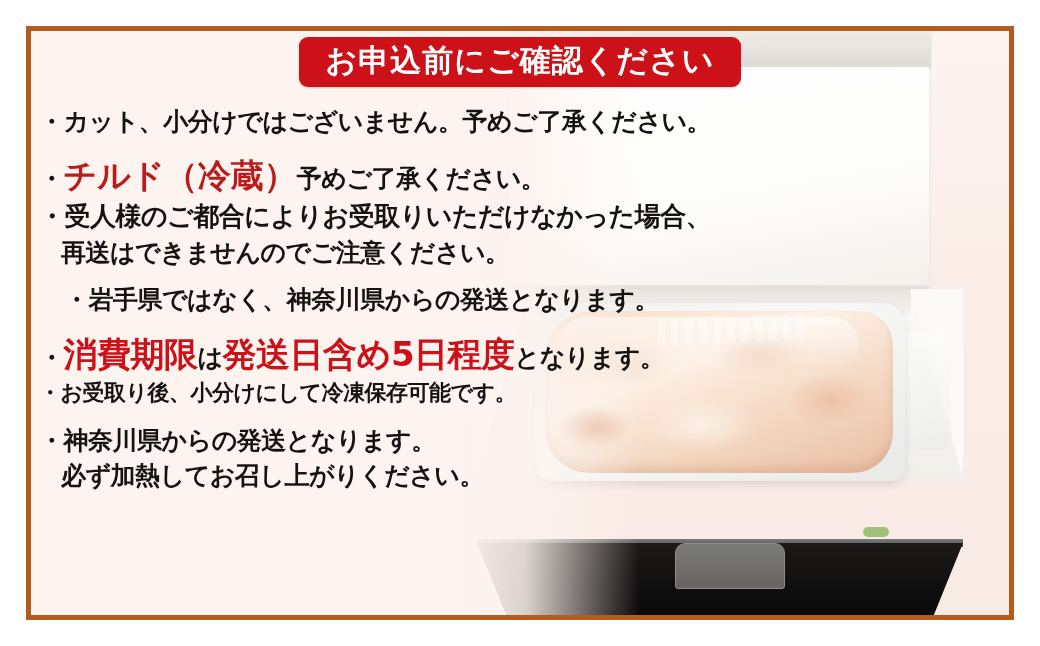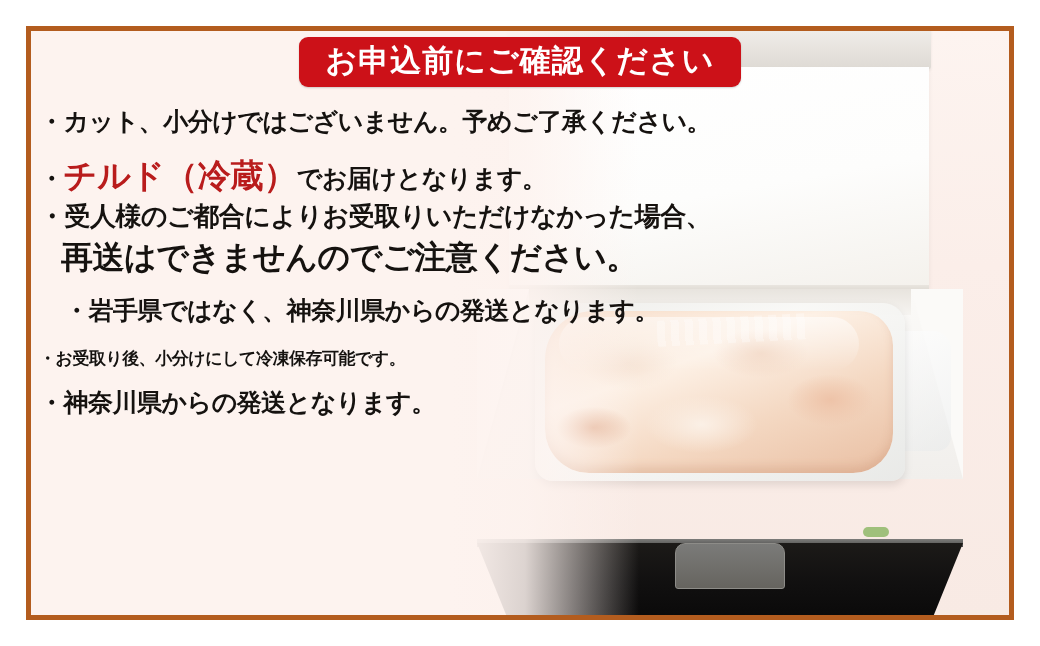--- a/index.html
+++ b/index.html
@@ -225,25 +225,25 @@
   .line {
     color: #16120f;
     font-weight: bold;
     white-space: nowrap;
     text-shadow: 0 0 1px rgba(255,255,255,.65), 0 0 2px rgba(255,255,255,.5);
   }
   .l1  { font-size: 25px; margin-top: 8px;  letter-spacing: -0.5px; }
   .l2  { font-size: 25px; margin-top: 16px; letter-spacing: -0.5px; }
   .l2 .blue { color: #b91c1c; font-size: 33px; letter-spacing: 0px; }
   .l3a { font-size: 26px; margin-top: 0; letter-spacing: -0.5px; }
-  .l3b { font-size: 32px; margin-top: 2px;  padding-left: 22px; letter-spacing: -0.5px; }
+  .l3b { font-size: 25px; margin-top: 2px;  padding-left: 22px; letter-spacing: -0.5px; }
   .l4  { font-size: 25px; margin-top: 14px; letter-spacing: -0.5px; margin-left: 25px; }
   .l5  { font-size: 25px; margin-top: 16px; letter-spacing: -0.5px; }
   .l5 .red { color: #cc1118; font-size: 34px; letter-spacing: -0.5px; }
-  .l6  { font-size: 17px; margin-top: 20px; letter-spacing: -0.5px; }
+  .l6  { font-size: 22px; margin-top: 0; letter-spacing: -0.5px; }
   .l7a { font-size: 25px; margin-top: 16px; letter-spacing: -0.5px; }
   .l7b { font-size: 25px; margin-top: 2px;  padding-left: 22px; letter-spacing: -0.5px; }
   .bullet { font-weight: bold; }
 </style>
 </head>
 <body>
 
 <div id="page">
 
   <div id="frame">
@@ -277,39 +277,45 @@
         <div id="banner">お申込前にご確認ください</div>
       </div>
 
       <div class="lines">
 
         <div class="line l1">
           <span class="bullet">・</span><span>カット、小分けではございません。予めご了承ください。</span>
         </div>
 
         <div class="line l2">
-          <span class="bullet">・</span><span class="blue">チルド（冷蔵）</span><span>でお届けとなります。</span>
+          <span class="bullet">・</span><span class="blue">チルド（冷蔵）</span><span>予めご了承ください。</span>
         </div>
 
         <div class="line l3a">
           <span class="bullet">・</span><span>受人様のご都合によりお受取りいただけなかった場合、</span>
         </div>
         <div class="line l3b">
           <span>再送はできませんのでご注意ください。</span>
         </div>
 
         <div class="line l4">
           <span class="bullet">・</span><span>岩手県ではなく、神奈川県からの発送となります。</span>
         </div>
 
+        <div class="line l5">
+          <span class="bullet">・</span><span class="red">消費期限</span><span>は</span><span class="red">発送日含め5日程度</span><span>となります。</span>
+        </div>
 
         <div class="line l6">
           <span class="bullet">・</span><span>お受取り後、小分けにして冷凍保存可能です。</span>
         </div>
 
         <div class="line l7a">
           <span class="bullet">・</span><span>神奈川県からの発送となります。</span>
+        </div>
+        <div class="line l7b">
+          <span>必ず加熱してお召し上がりください。</span>
         </div>
 
       </div>
     </div>
   </div>
 </div>
 
 </body></html>

